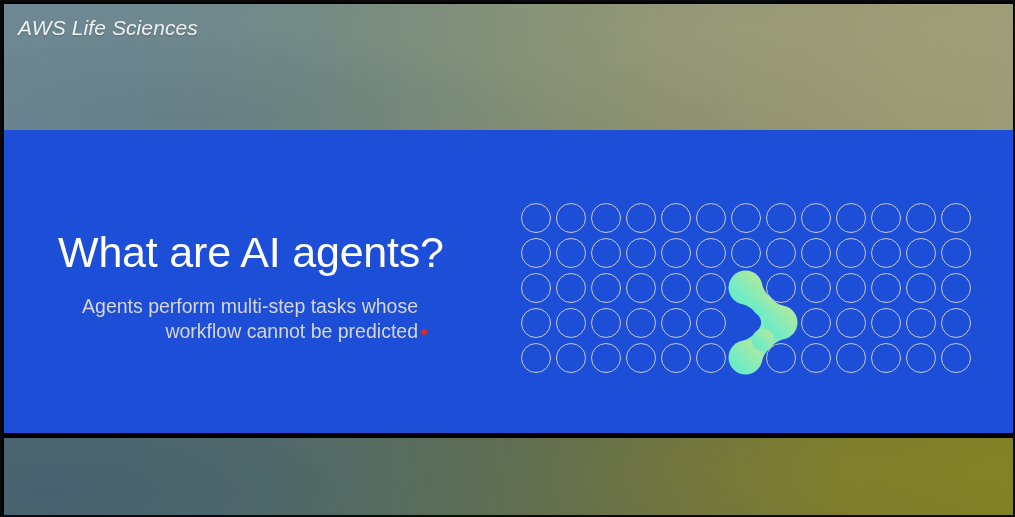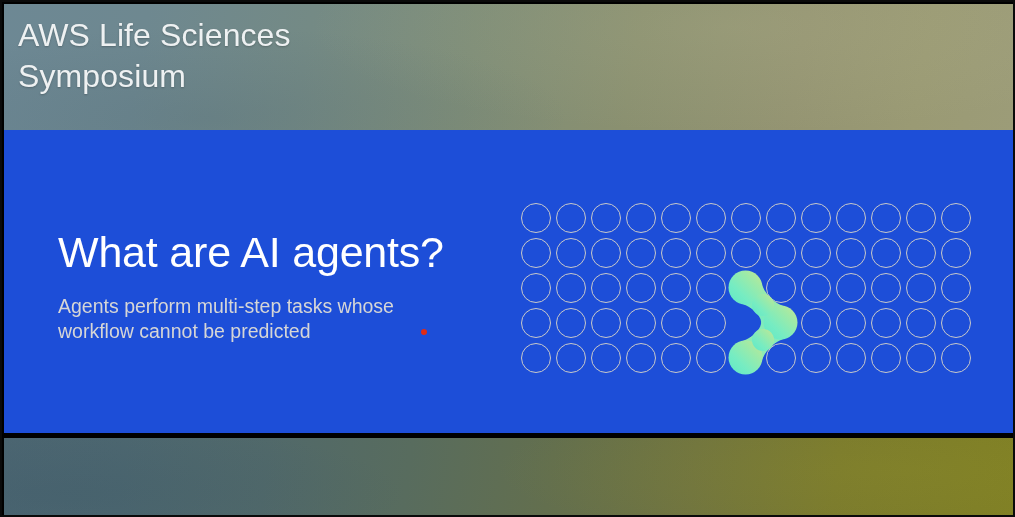--- a/index.html
+++ b/index.html
@@ -48,26 +48,27 @@
       radial-gradient(ellipse 60% 120% at 72% 18%, rgba(190,190,150,0.18), rgba(0,0,0,0) 70%),
       radial-gradient(ellipse 50% 100% at 20% 90%, rgba(70,95,110,0.22), rgba(0,0,0,0) 72%);
     pointer-events: none;
   }
   .header-title {
     position: absolute;
     left: 14px;
     top: 11px;
     width: 520px;
     color: #eef1f2;
-    font-size: 32px;
+    font-size: 21px;
     font-weight: 300;
     line-height: 1.28;
     letter-spacing: 0.1px;
     text-shadow: 0 1px 2px rgba(0,0,0,0.22);
     z-index: 2;
+    font-style: italic;
   }
 
   
   .stage {
     position: absolute;
     left: 2px;
     top: 128px;
     width: 1011px;
     height: 303px;
     background: #1d4ed8;
@@ -88,20 +89,21 @@
     letter-spacing: -0.2px;
     white-space: nowrap;
   }
   .slide-subheading {
     margin: 18px 0 0 0;
     color: #d6d6d6;
     font-size: 19.5px;
     font-weight: 300;
     line-height: 1.32;
     max-width: 360px;
+    text-align: right;
   }
 
   
   .pointer-dot {
     position: absolute;
     left: 417px;
     top: 199px;
     width: 6px;
     height: 6px;
     border-radius: 50%;
@@ -168,21 +170,20 @@
   }
 </style>
 </head>
 <body>
 
 <div class="slide-frame">
 
   <div class="header-band">
     <div class="header-title">
       <div>AWS Life Sciences</div>
-      <div>Symposium</div>
     </div>
   </div>
 
   <div class="stage">
 
     <div class="copy-block">
       <h1 class="slide-heading">What are AI agents?</h1>
       <p class="slide-subheading">
         <span>Agents perform multi-step tasks whose</span>
         <span>workflow cannot be predicted</span>

